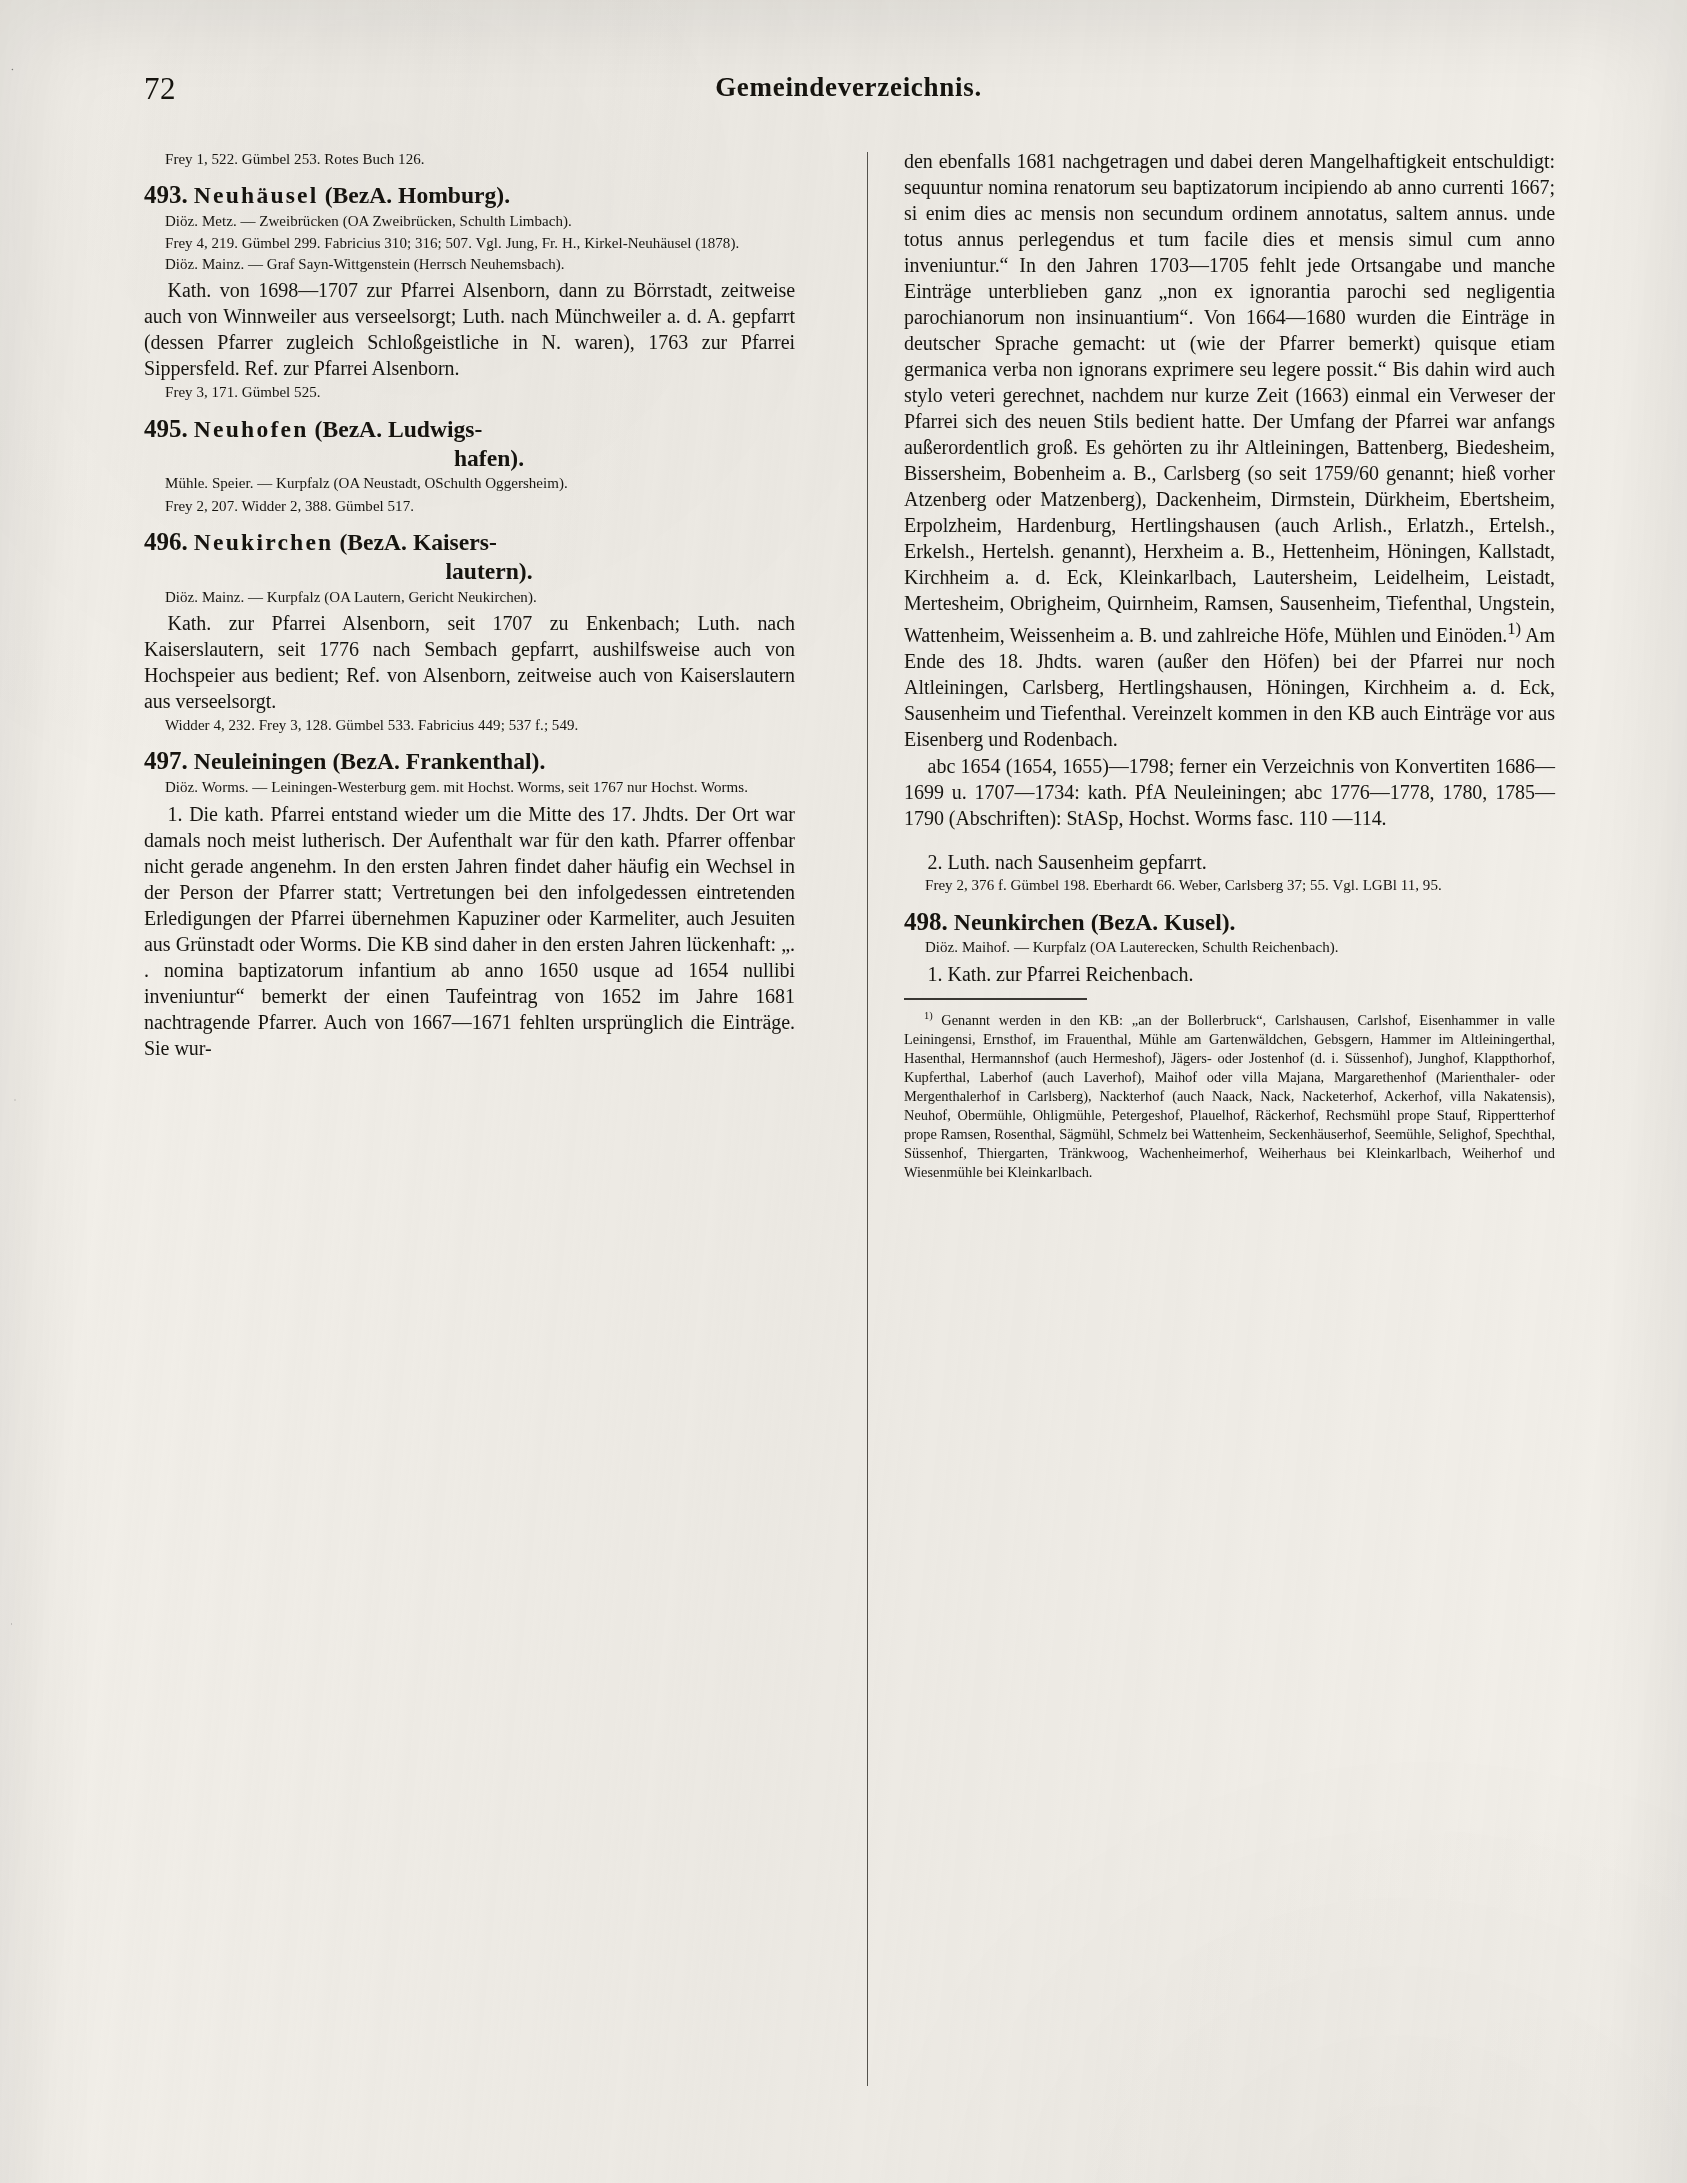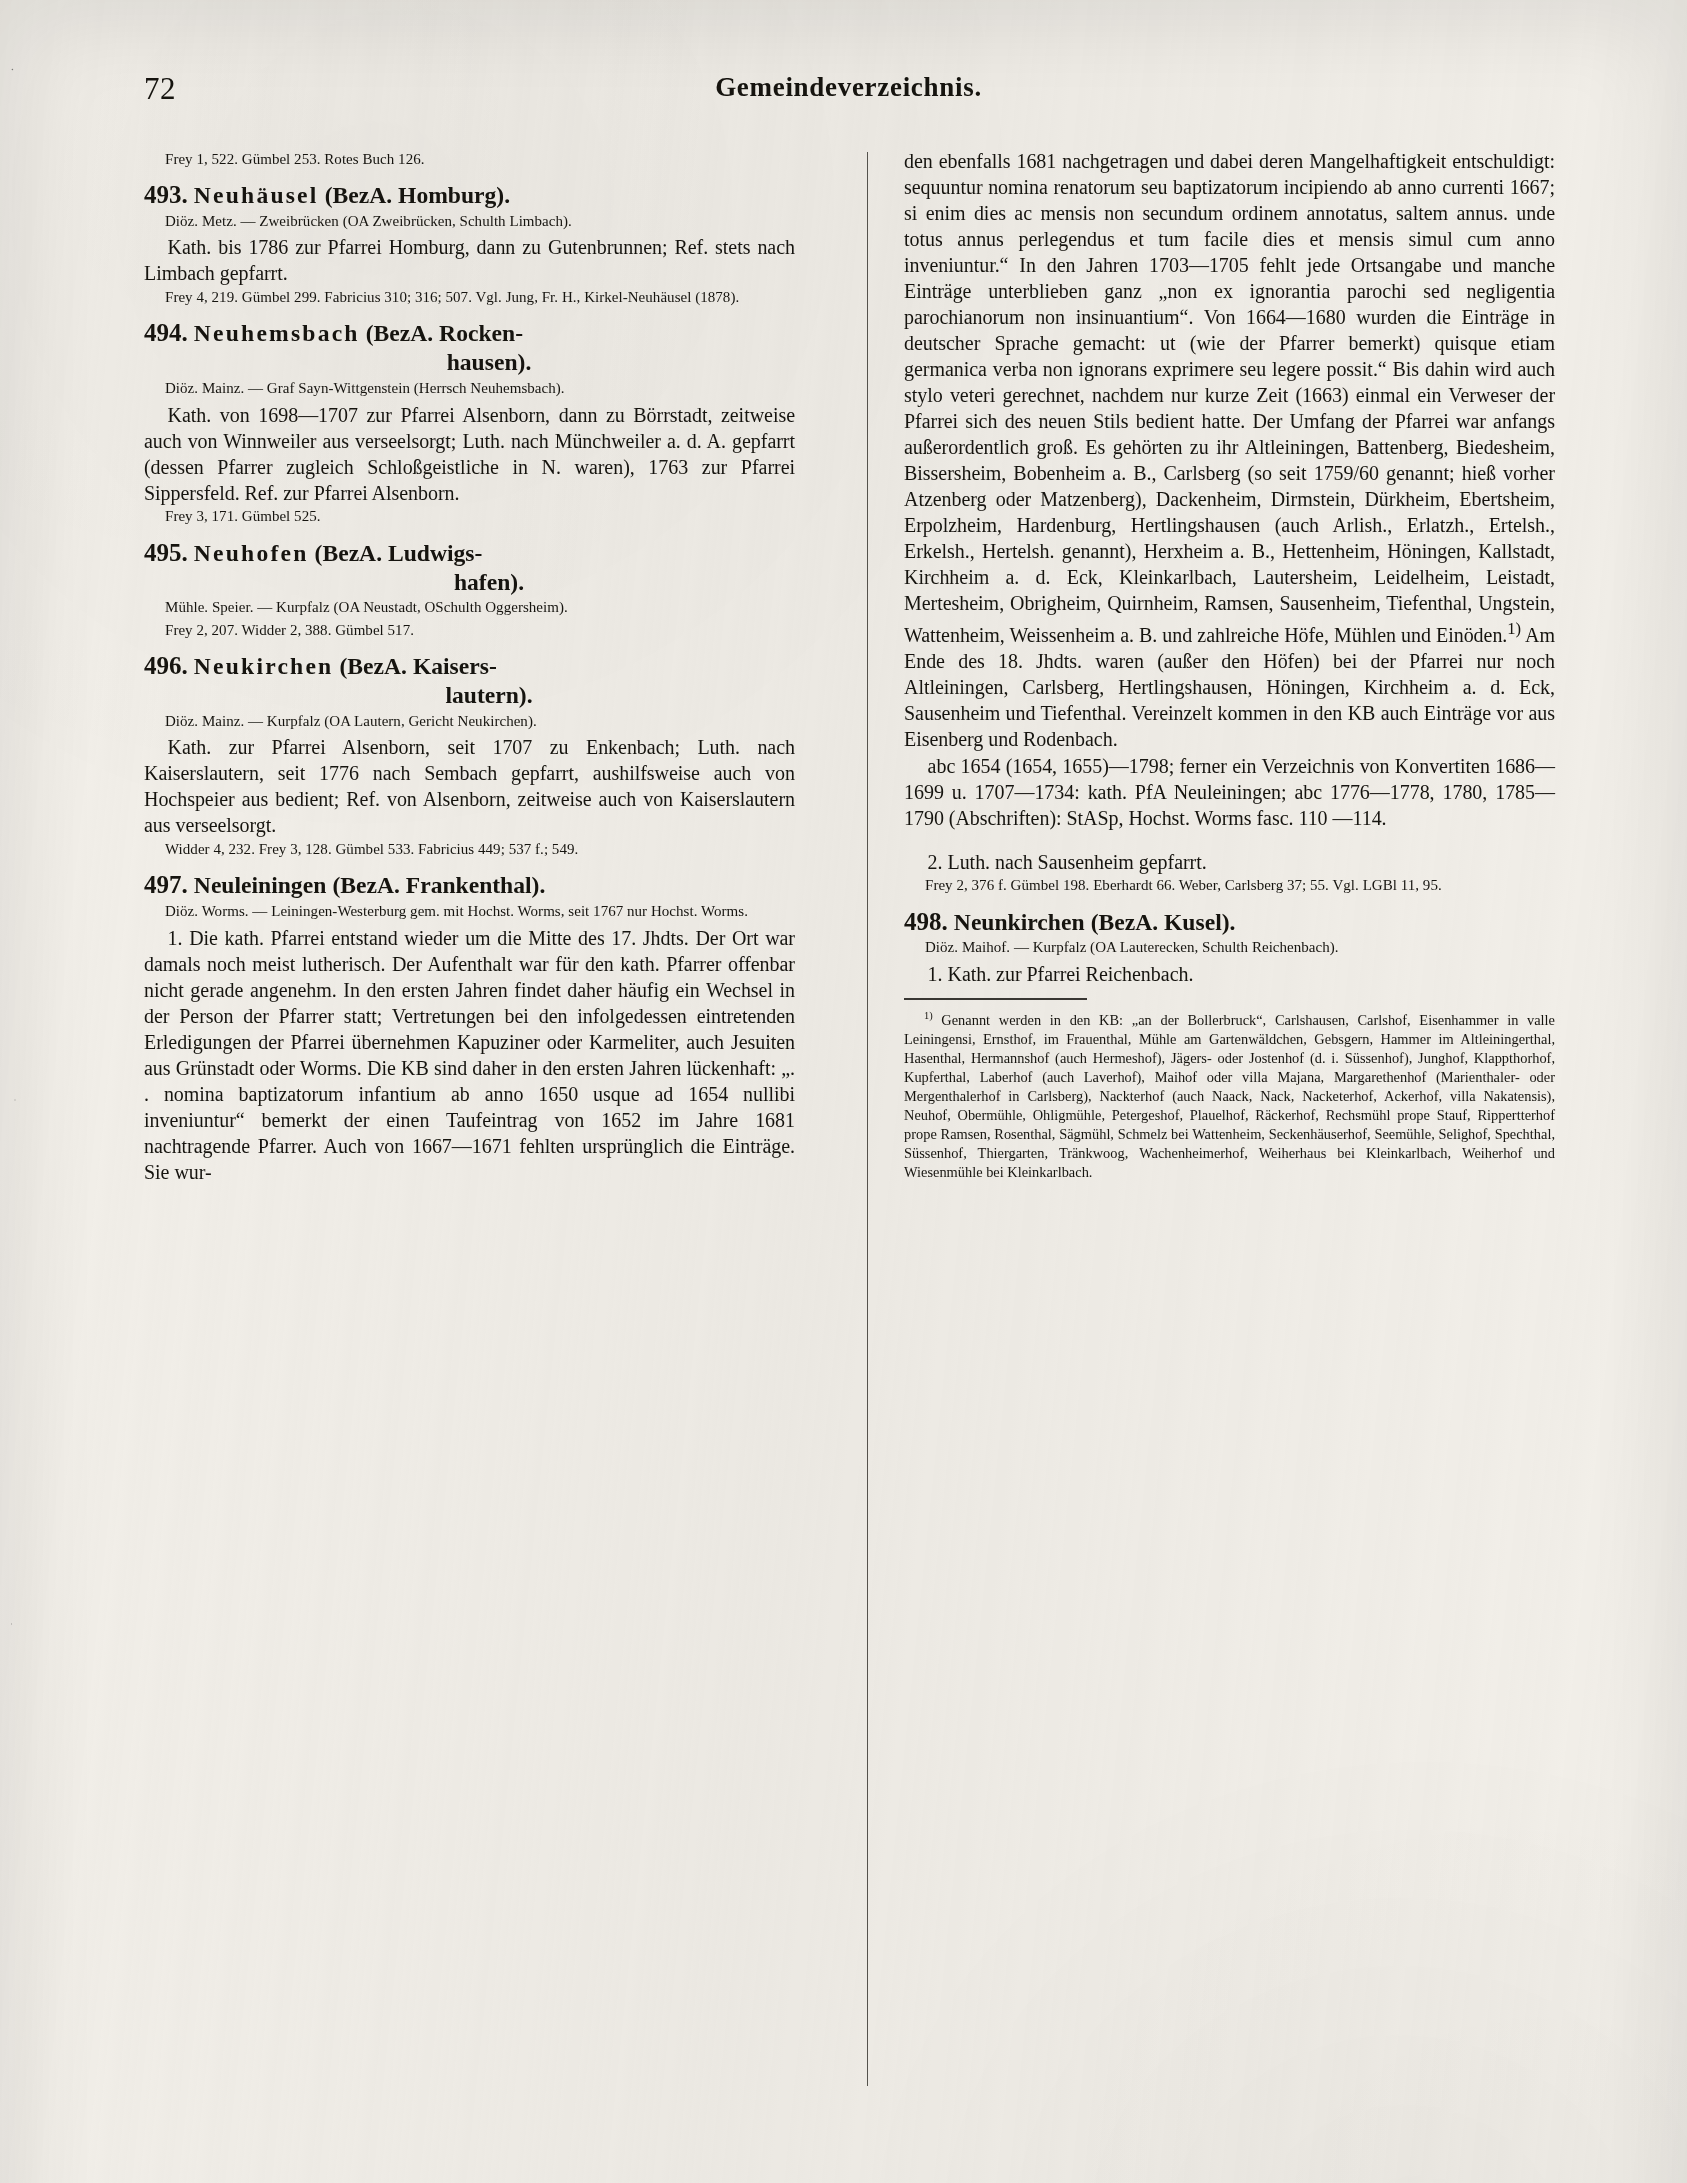--- a/index.html
+++ b/index.html
@@ -207,29 +207,22 @@
     <div class="col col-left">
 
       <p class="ref-line indent">Frey 1, 522.  Gümbel 253.  Rotes Buch 126.</p>
 
       <h2 class="entry-head">
         <span class="num">493.</span>
         <span class="name-spaced">Neuhäusel</span>
         <span class="name-plain">(BezA. Homburg).</span>
       </h2>
       <p class="meta-line">Diöz. Metz. — Zweibrücken (OA Zweibrücken, Schulth Limbach).</p>
-      <p class="body-para indent">Kath. bis 1786 zur Pfarrei Homburg, dann zu Gutenbrunnen; Ref. stets nach Limbach gepfarrt.</p>
       <p class="ref-line indent">Frey 4, 219.  Gümbel 299.  Fabricius 310; 316; 507. Vgl. Jung, Fr. H., Kirkel-Neuhäusel (1878).</p>
 
-      <h2 class="entry-head two-line">
-        <span class="num">494.</span>
-        <span class="name-spaced">Neuhemsbach</span>
-        <span class="name-plain">(BezA. Rocken-</span>
-        <span class="second-line name-plain">hausen).</span>
-      </h2>
       <p class="meta-line">Diöz. Mainz. — Graf Sayn-Wittgenstein (Herrsch Neuhemsbach).</p>
       <p class="body-para indent">Kath. von 1698—1707 zur Pfarrei Alsenborn, dann zu Börrstadt, zeitweise auch von Winnweiler aus verseelsorgt; Luth. nach Münchweiler a. d. A. gepfarrt (dessen Pfarrer zugleich Schloßgeistliche in N. waren), 1763 zur Pfarrei Sippersfeld. Ref. zur Pfarrei Alsenborn.</p>
       <p class="ref-line indent">Frey 3, 171.  Gümbel 525.</p>
 
       <h2 class="entry-head two-line">
         <span class="num">495.</span>
         <span class="name-spaced">Neuhofen</span>
         <span class="name-plain">(BezA. Ludwigs-</span>
         <span class="second-line name-plain">hafen).</span>
       </h2>

